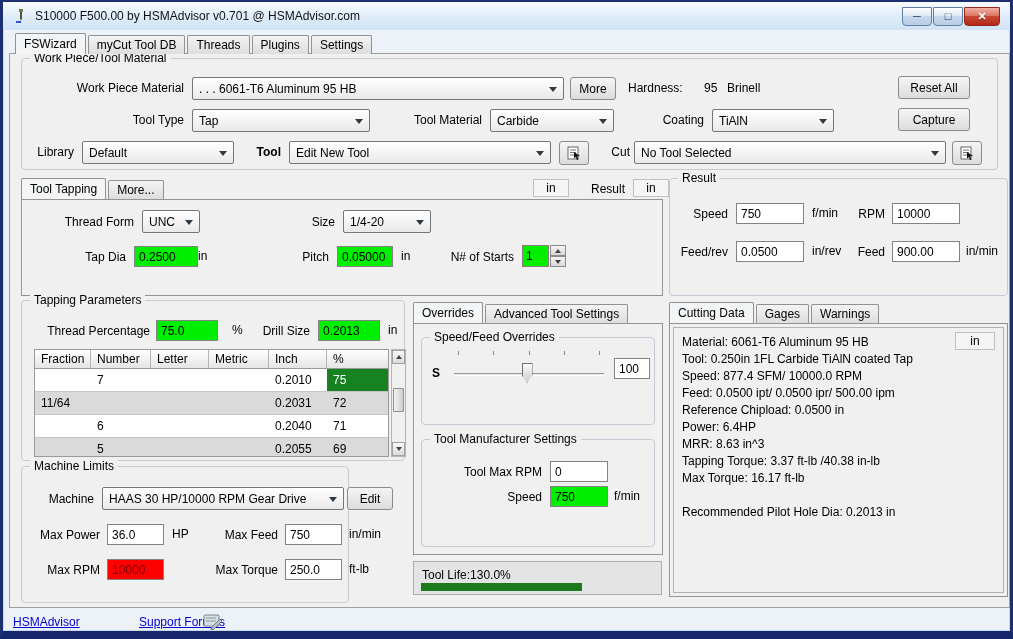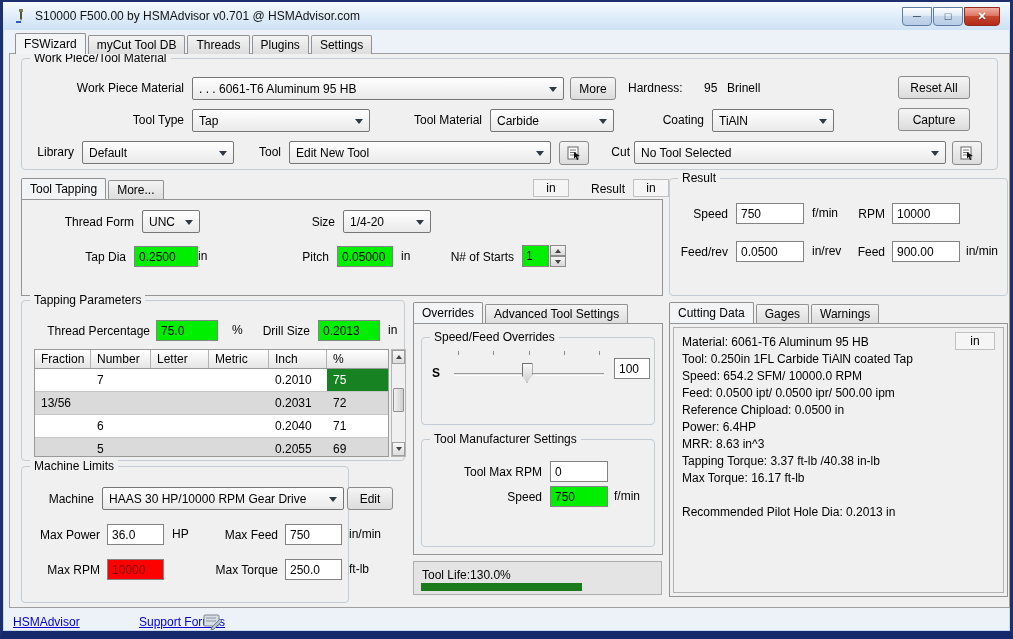--- a/index.html
+++ b/index.html
@@ -176,21 +176,21 @@
     <span class="lbl r" style="left:612px;top:53px;width:70px;">Coating</span>
     <div class="combo" style="left:690px;top:50px;width:122px;">
         <span>TiAlN</span>
       </div>
     <div class="btn" style="left:876px;top:49px;width:72px;">Capture</div>
 
     <span class="lbl r" style="left:0;top:85px;width:52px;">Library</span>
     <div class="combo" style="left:60px;top:82px;width:152px;">
         <span>Default</span>
       </div>
-    <span class="lbl r" style="left:220px;top:85px;width:39px;">Tool</span>
+    <span class="lbl r" style="left:220px;top:85px;width:39px;font-weight:bold;">Tool</span>
     <div class="combo" style="left:267px;top:82px;width:262px;">
         <span>Edit New Tool</span>
       </div>
     <div class="icon-btn" style="left:537px;top:82px;">
       <svg width="14" height="14" viewBox="0 0 14 14">
         <rect x="1" y="1" width="10" height="12" fill="#fff" stroke="#666"></rect>
         <line x1="3" y1="4" x2="9" y2="4" stroke="#777"></line>
           <line x1="3" y1="6.5" x2="9" y2="6.5" stroke="#777"></line>
           <line x1="3" y1="9" x2="9" y2="9" stroke="#777"></line>
         <polygon points="7,6 13,10 10,10.5 11.5,13.5 10,14 8.8,11 7,12.5" fill="#111"></polygon>
@@ -288,21 +288,21 @@
       </div>
       <div class="trow">
         <div class="td c1"></div>
         <div class="td c2">7</div>
         <div class="td c3"></div>
         <div class="td c4"></div>
         <div class="td c5">0.2010</div>
         <div class="td c6 hl">75</div>
       </div>
       <div class="trow alt">
-        <div class="td c1">13/56</div>
+        <div class="td c1">11/64</div>
         <div class="td c2"></div>
         <div class="td c3"></div>
         <div class="td c4"></div>
         <div class="td c5">0.2031</div>
         <div class="td c6">72</div>
       </div>
       <div class="trow">
         <div class="td c1"></div>
         <div class="td c2">6</div>
         <div class="td c3"></div>
@@ -395,21 +395,21 @@
       <div class="tab active">Cutting Data</div>
       <div class="tab">Gages</div>
       <div class="tab">Warnings</div>
     </div>
     <div class="tabbody">
       <div class="cd-inner">
         <div class="unitbox" style="right:8px;top:4px;width:40px;">in</div>
         <div style="padding-top:6px;">
           <div class="cd-line">Material: 6061-T6 Aluminum 95 HB</div>
           <div class="cd-line">Tool: 0.250in 1FL Carbide TiAlN coated Tap</div>
-          <div class="cd-line">Speed: 654.2 SFM/ 10000.0 RPM</div>
+          <div class="cd-line">Speed: 877.4 SFM/ 10000.0 RPM</div>
           <div class="cd-line">Feed: 0.0500 ipt/ 0.0500 ipr/ 500.00 ipm</div>
           <div class="cd-line">Reference Chipload: 0.0500 in</div>
           <div class="cd-line">Power: 6.4HP</div>
           <div class="cd-line">MRR: 8.63 in^3</div>
           <div class="cd-line">Tapping Torque: 3.37 ft-lb /40.38 in-lb</div>
           <div class="cd-line">Max Torque: 16.17 ft-lb</div>
           <div class="cd-line"></div>
           <div class="cd-line">Recommended Pilot Hole Dia: 0.2013 in</div>
         </div>
       </div>

